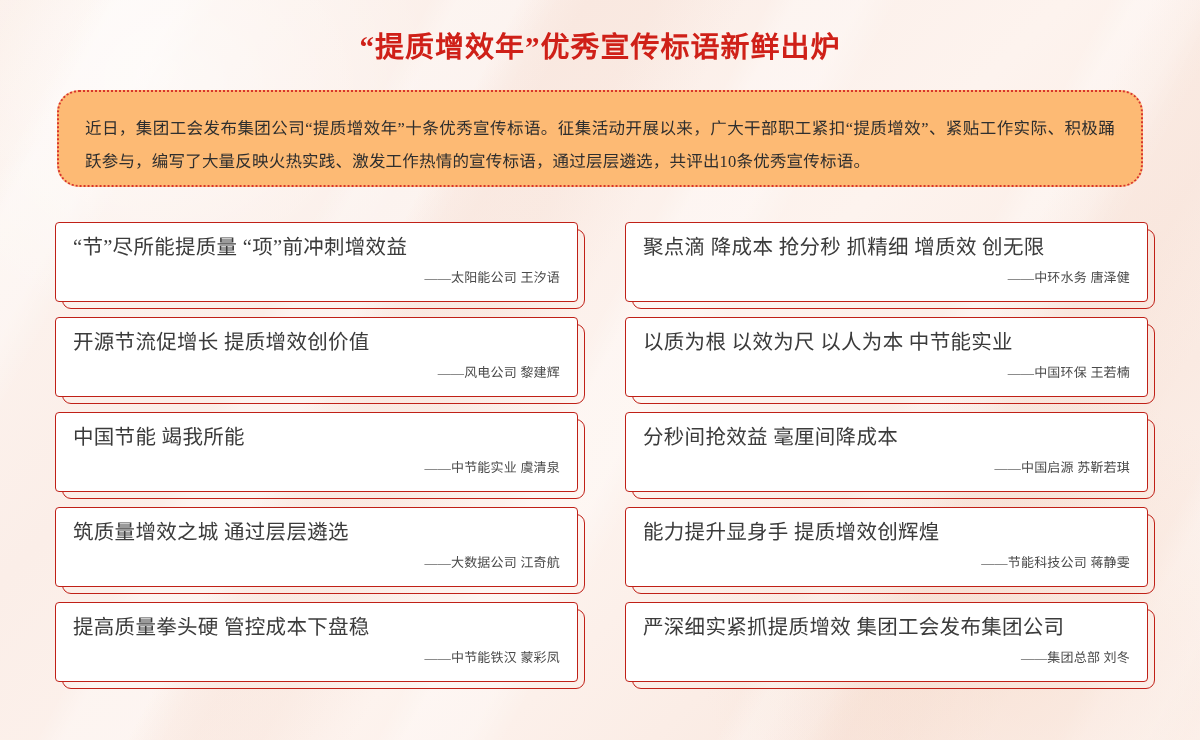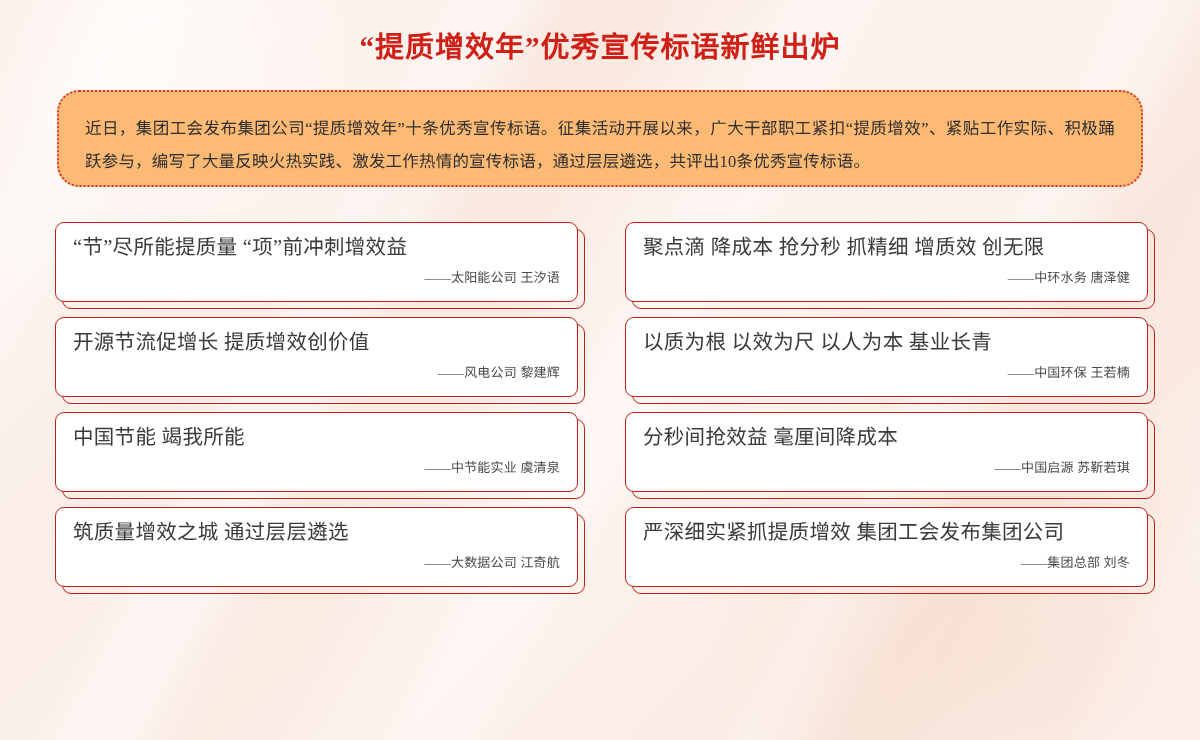--- a/index.html
+++ b/index.html
@@ -145,21 +145,21 @@
     z-index: 0;
   }
   .card {
     position: absolute;
     left: 0;
     top: 0;
     width: 523px;
     height: 80px;
     background: #ffffff;
     border: 1.6px solid #c02017;
-    border-radius: 9px;
+    border-radius: 4px;
     z-index: 1;
     padding: 11px 17px 0 17px;
     overflow: hidden;
   }
   .card-slogan {
     font-size: 20.5px;
     color: #3b3b3b;
     line-height: 1.35;
     white-space: nowrap;
     letter-spacing: 0.3px;
@@ -212,21 +212,21 @@
       <div class="card-shadow"></div>
       <div class="card">
         <div class="card-slogan">开源节流促增长 提质增效创价值</div>
         <div class="card-author">——风电公司 黎建辉</div>
       </div>
     </div>
 
     <div class="card-wrap">
       <div class="card-shadow"></div>
       <div class="card">
-        <div class="card-slogan">以质为根 以效为尺 以人为本 基业长青</div>
+        <div class="card-slogan">以质为根 以效为尺 以人为本 中节能实业</div>
         <div class="card-author">——中国环保 王若楠</div>
       </div>
     </div>
 
     <div class="card-wrap">
       <div class="card-shadow"></div>
       <div class="card">
         <div class="card-slogan">中国节能 竭我所能</div>
         <div class="card-author">——中节能实业 虞清泉</div>
       </div>
@@ -241,21 +241,35 @@
     </div>
 
     <div class="card-wrap">
       <div class="card-shadow"></div>
       <div class="card">
         <div class="card-slogan">筑质量增效之城 通过层层遴选</div>
         <div class="card-author">——大数据公司 江奇航</div>
       </div>
     </div>
 
-
+    <div class="card-wrap">
+      <div class="card-shadow"></div>
+      <div class="card">
+        <div class="card-slogan">能力提升显身手 提质增效创辉煌</div>
+        <div class="card-author">——节能科技公司 蒋静雯</div>
+      </div>
+    </div>
+
+    <div class="card-wrap">
+      <div class="card-shadow"></div>
+      <div class="card">
+        <div class="card-slogan">提高质量拳头硬 管控成本下盘稳</div>
+        <div class="card-author">——中节能铁汉 蒙彩凤</div>
+      </div>
+    </div>
 
     <div class="card-wrap">
       <div class="card-shadow"></div>
       <div class="card">
         <div class="card-slogan">严深细实紧抓提质增效 集团工会发布集团公司</div>
         <div class="card-author">——集团总部 刘冬</div>
       </div>
     </div>
 
   </div>

